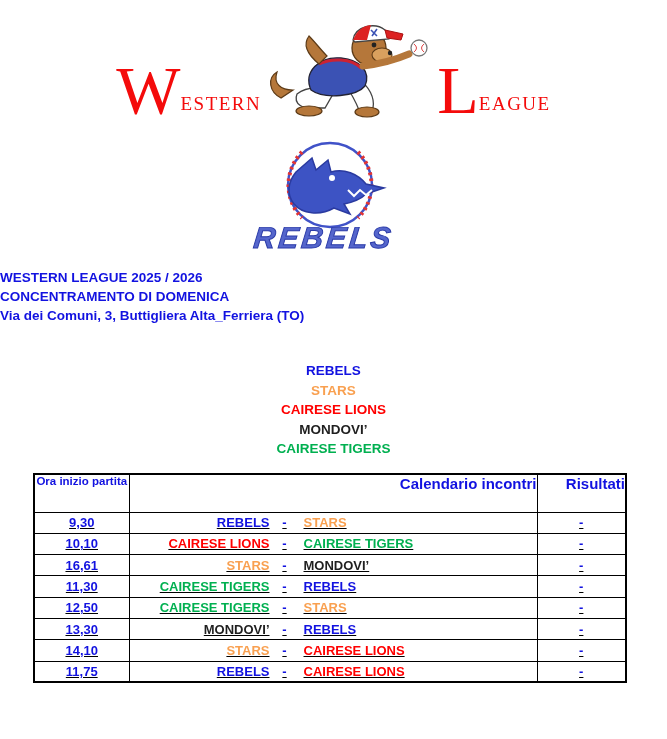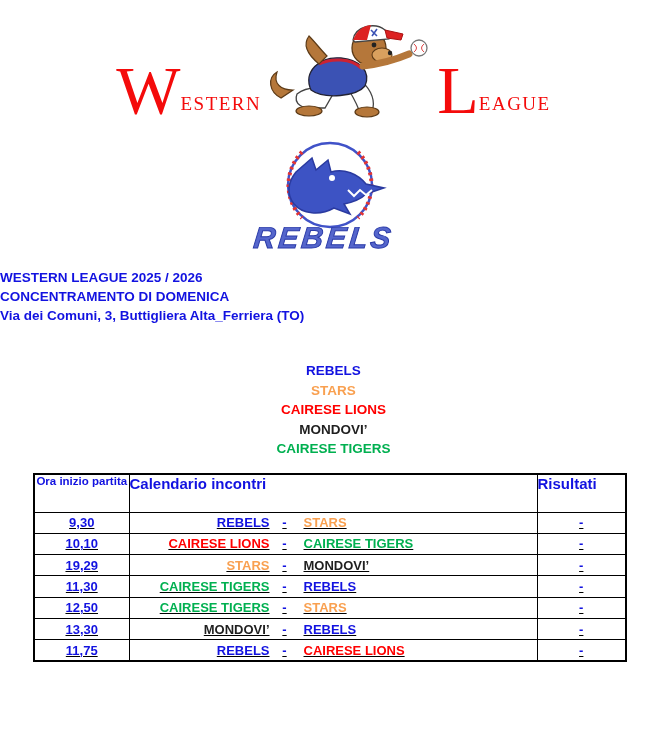--- a/index.html
+++ b/index.html
@@ -50,21 +50,21 @@
   .schedule col.c-match{width:408px;}
   .schedule col.c-res{width:89px;}
   .schedule td,.schedule th{
     border:1px solid var(--border);padding:0;vertical-align:middle;
     overflow:hidden;white-space:nowrap;
   }
   .schedule{border:2px solid var(--border);}
   .schedule thead th{vertical-align:top;background:#fff;}
   .schedule thead tr{height:38px;}
   .th-time{color:var(--blue);font-size:11.5px;font-weight:bold;text-align:center;padding-top:4px;}
-  .th-match,.th-res{color:var(--blue);font-size:15px;font-weight:bold;text-align:left;padding-top:5px;}
+  .th-match,.th-res{color:var(--blue);font-size:15px;font-weight:bold;text-align:right;padding-top:5px;}
   .schedule tbody tr{height:21.3px;text-decoration:underline;}
   .td-time{color:var(--blue);font-weight:bold;font-size:13px;text-align:center;}
   .td-res{color:var(--blue);font-weight:bold;font-size:13px;text-align:center;}
   .match-cell{display:flex;align-items:center;font-weight:bold;font-size:13px;}
   .match-cell .home{width:140px;text-align:right;}
   .match-cell .sep{width:30px;text-align:center;color:var(--blue);}
   .match-cell .away{flex:1;text-align:left;padding-left:4px;}
 </style>
 </head>
 <body>
@@ -173,21 +173,21 @@
     <td>
       <div class="match-cell">
         <span class="home" style="color: rgb(255, 0, 0);">CAIRESE LIONS</span>
         <span class="sep">-</span>
         <span class="away" style="color: rgb(0, 176, 80);">CAIRESE TIGERS</span>
       </div>
     </td>
     <td class="td-res">-</td>
   </tr>
       <tr>
-    <td class="td-time">19,29</td>
+    <td class="td-time">16,61</td>
     <td>
       <div class="match-cell">
         <span class="home" style="color: rgb(249, 160, 80);">STARS</span>
         <span class="sep">-</span>
         <span class="away" style="color: rgb(31, 31, 31);">MONDOVI’</span>
       </div>
     </td>
     <td class="td-res">-</td>
   </tr>
       <tr>
@@ -212,20 +212,31 @@
     </td>
     <td class="td-res">-</td>
   </tr>
       <tr>
     <td class="td-time">13,30</td>
     <td>
       <div class="match-cell">
         <span class="home" style="color: rgb(31, 31, 31);">MONDOVI’</span>
         <span class="sep">-</span>
         <span class="away" style="color: rgb(18, 18, 224);">REBELS</span>
+      </div>
+    </td>
+    <td class="td-res">-</td>
+  </tr>
+      <tr>
+    <td class="td-time">14,10</td>
+    <td>
+      <div class="match-cell">
+        <span class="home" style="color: rgb(249, 160, 80);">STARS</span>
+        <span class="sep">-</span>
+        <span class="away" style="color: rgb(255, 0, 0);">CAIRESE LIONS</span>
       </div>
     </td>
     <td class="td-res">-</td>
   </tr>
       <tr>
     <td class="td-time">11,75</td>
     <td>
       <div class="match-cell">
         <span class="home" style="color: rgb(18, 18, 224);">REBELS</span>
         <span class="sep">-</span>

